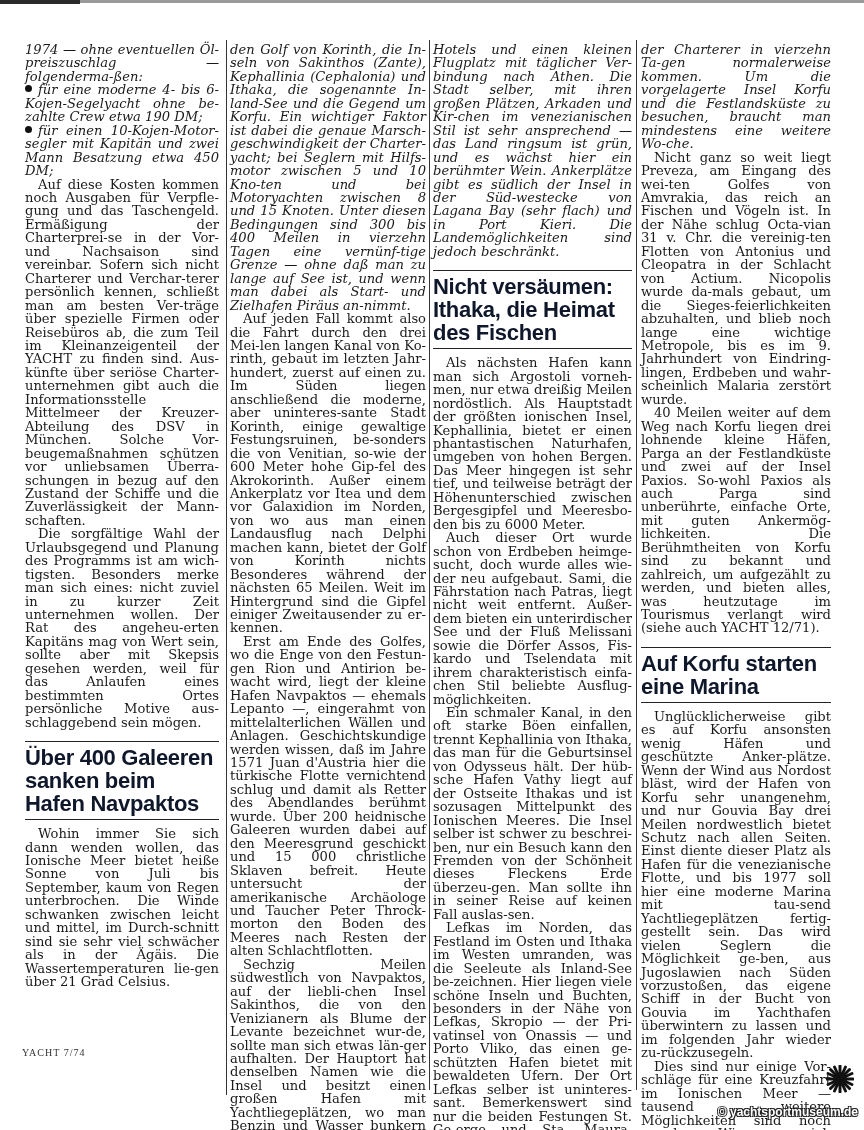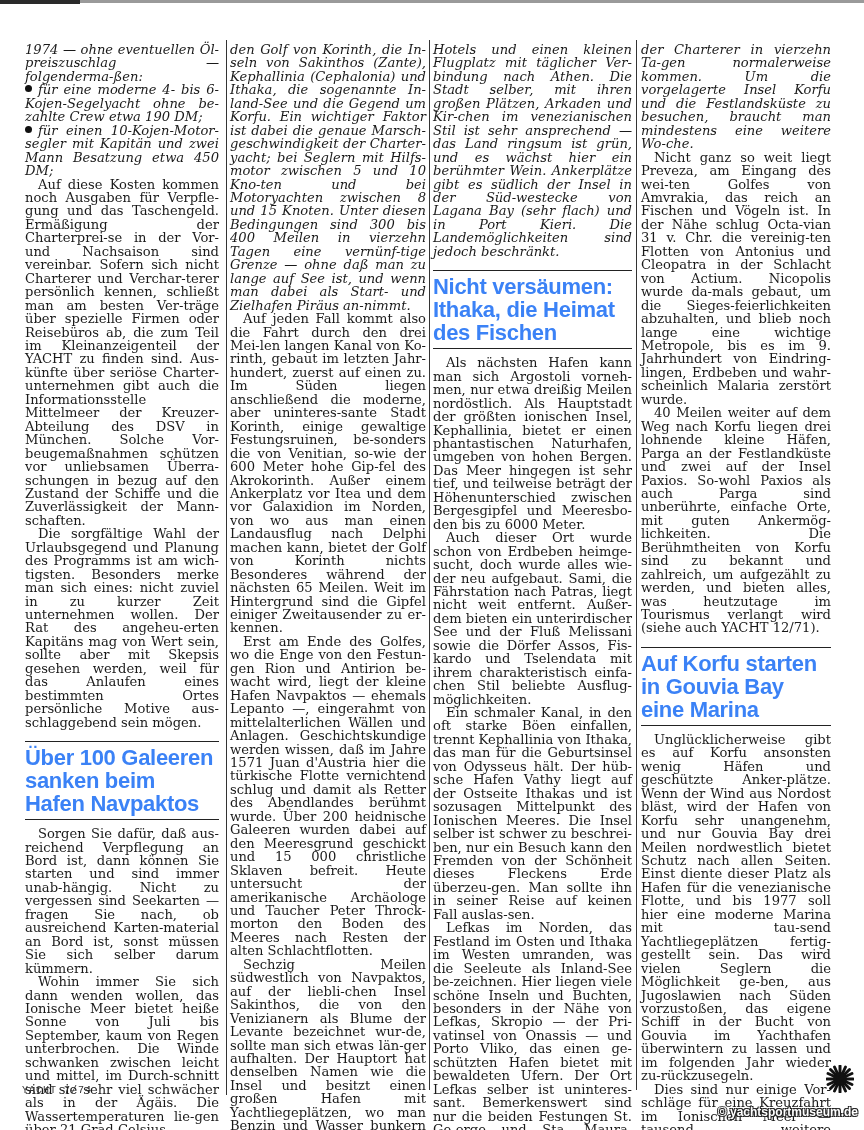--- a/index.html
+++ b/index.html
@@ -19,24 +19,24 @@
   .col1 { left: 25px; width: 194px; }
   .col2 { left: 230px; width: 196px; }
   .col3 { left: 433px; width: 199px; }
   .col4 { left: 641px; width: 190px; }
   .rule { position: absolute; width: 1px; background: #333; }
   .bullet { display: inline-block; width: 7px; height: 7px; background: #111; border-radius: 50%; margin-right: 6px; vertical-align: 2px; }
   .headline {
     font-family: "Liberation Sans", sans-serif; font-weight: bold;
     font-size: 22px; line-height: 23px; letter-spacing: -0.3px;
     border-top: 1.5px solid #222; border-bottom: 1.5px solid #222;
-    padding: 4px 0 4px 0; margin: 12px 0 7px 0; text-align: left; color: #3b82f6;
+    padding: 4px 0 4px 0; margin: 12px 0 7px 0; text-align: left; color: #0f172a;
   }
   .headline span { display: block; }
-  .folio { position: absolute; left: 22px; top: 1085px; font-size: 10px; letter-spacing: 1px; font-family: Liberation Mono, monospace; color: #333; }
+  .folio { position: absolute; left: 22px; top: 1047px; font-size: 10px; letter-spacing: 1px; font-family: Liberation Serif, serif; color: #333; }
   .watermark {
     position: absolute; right: 6px; top: 1105px;
     font-family: "Liberation Sans", sans-serif; font-weight: bold; font-size: 12px;
     color: #fff; text-shadow: -1px -1px 0 #222, 1px -1px 0 #222, -1px 1px 0 #222, 1px 1px 0 #222; text-align: right;
   }
   .endmark { position: absolute; left: 826px; top: 1065px; width: 28px; height: 28px; }
 </style>
 </head>
 <body>
 
@@ -47,25 +47,24 @@
 <div class="rule" style="left:429px; top:40px; height:1050px;"></div>
 <div class="rule" style="left:636px; top:40px; height:1050px;"></div>
 
 <div class="col col1" style="top:43px;">
   <p class="noindent">1974 — ohne eventuellen Öl-preiszuschlag — folgenderma-ßen:</p>
   <p class="noindent"><span class="bullet"></span><span>für eine moderne 4- bis 6-Kojen-Segelyacht ohne be-zahlte Crew etwa 190 DM;</span></p>
   <p class="noindent"><span class="bullet"></span><span>für einen 10-Kojen-Motor-segler mit Kapitän und zwei Mann Besatzung etwa 450 DM;</span></p>
   <p>Auf diese Kosten kommen noch Ausgaben für Verpfle-gung und das Taschengeld. Ermäßigung der Charterprei-se in der Vor- und Nachsaison sind vereinbar. Sofern sich nicht Charterer und Verchar-terer persönlich kennen, schließt man am besten Ver-träge über spezielle Firmen oder Reisebüros ab, die zum Teil im Kleinanzeigenteil der YACHT zu finden sind. Aus-künfte über seriöse Charter-unternehmen gibt auch die Informationsstelle Mittelmeer der Kreuzer-Abteilung des DSV in München. Solche Vor-beugemaßnahmen schützen vor unliebsamen Überra-schungen in bezug auf den Zustand der Schiffe und die Zuverlässigkeit der Mann-schaften.</p>
   <p>Die sorgfältige Wahl der Urlaubsgegend und Planung des Programms ist am wich-tigsten. Besonders merke man sich eines: nicht zuviel in zu kurzer Zeit unternehmen wollen. Der Rat des angeheu-erten Kapitäns mag von Wert sein, sollte aber mit Skepsis gesehen werden, weil für das Anlaufen eines bestimmten Ortes persönliche Motive aus-schlaggebend sein mögen.</p>
   <div class="headline">
-    <span>Über 100 Galeeren</span>
+    <span>Über 400 Galeeren</span>
     <span>sanken beim</span>
     <span>Hafen Navpaktos</span>
   </div>
-  <p>Sorgen Sie dafür, daß aus-reichend Verpflegung an Bord ist, dann können Sie starten und sind immer unab-hängig. Nicht zu vergessen sind Seekarten — fragen Sie nach, ob ausreichend Karten-material an Bord ist, sonst müssen Sie sich selber darum kümmern.</p>
   <p>Wohin immer Sie sich dann wenden wollen, das Ionische Meer bietet heiße Sonne von Juli bis September, kaum von Regen unterbrochen. Die Winde schwanken zwischen leicht und mittel, im Durch-schnitt sind sie sehr viel schwächer als in der Ägäis. Die Wassertemperaturen lie-gen über 21 Grad Celsius.</p>
 
 </div>
 
 <div class="col col2" style="top:43px;">
   <p class="noindent">den Golf von Korinth, die In-seln von Sakinthos (Zante), Kephallinia (Cephalonia) und Ithaka, die sogenannte In-land-See und die Gegend um Korfu. Ein wichtiger Faktor ist dabei die genaue Marsch-geschwindigkeit der Charter-yacht; bei Seglern mit Hilfs-motor zwischen 5 und 10 Kno-ten und bei Motoryachten zwischen 8 und 15 Knoten. Unter diesen Bedingungen sind 300 bis 400 Meilen in vierzehn Tagen eine vernünf-tige Grenze — ohne daß man zu lange auf See ist, und wenn man dabei als Start- und Zielhafen Piräus an-nimmt.</p>
   <p>Auf jeden Fall kommt also die Fahrt durch den drei Mei-len langen Kanal von Ko-rinth, gebaut im letzten Jahr-hundert, zuerst auf einen zu. Im Süden liegen anschließend die moderne, aber uninteres-sante Stadt Korinth, einige gewaltige Festungsruinen, be-sonders die von Venitian, so-wie der 600 Meter hohe Gip-fel des Akrokorinth. Außer einem Ankerplatz vor Itea und dem vor Galaxidion im Norden, von wo aus man einen Landausflug nach Delphi machen kann, bietet der Golf von Korinth nichts Besonderes während der nächsten 65 Meilen. Weit im Hintergrund sind die Gipfel einiger Zweitausender zu er-kennen.</p>
   <p>Erst am Ende des Golfes, wo die Enge von den Festun-gen Rion und Antirion be-wacht wird, liegt der kleine Hafen Navpaktos — ehemals Lepanto —, eingerahmt von mittelalterlichen Wällen und Anlagen. Geschichtskundige werden wissen, daß im Jahre 1571 Juan d'Austria hier die türkische Flotte vernichtend schlug und damit als Retter des Abendlandes berühmt wurde. Über 200 heidnische Galeeren wurden dabei auf den Meeresgrund geschickt und 15 000 christliche Sklaven befreit. Heute untersucht der amerikanische Archäologe und Taucher Peter Throck-morton den Boden des Meeres nach Resten der alten Schlachtflotten.</p>
   <p>Sechzig Meilen südwestlich von Navpaktos, auf der liebli-chen Insel Sakinthos, die von den Venizianern als Blume der Levante bezeichnet wur-de, sollte man sich etwas län-ger aufhalten. Der Hauptort hat denselben Namen wie die Insel und besitzt einen großen Hafen mit Yachtliegeplätzen, wo man Benzin und Wasser bunkern kann. Nach dem Erdbeben von 1973 wurde Sa-kinthos wieder neu aufge-baut, erhielt einige moderne</p>
 </div>
@@ -82,21 +81,20 @@
   <p>Ein schmaler Kanal, in den oft starke Böen einfallen, trennt Kephallinia von Ithaka, das man für die Geburtsinsel von Odysseus hält. Der hüb-sche Hafen Vathy liegt auf der Ostseite Ithakas und ist sozusagen Mittelpunkt des Ionischen Meeres. Die Insel selber ist schwer zu beschrei-ben, nur ein Besuch kann den Fremden von der Schönheit dieses Fleckens Erde überzeu-gen. Man sollte ihn in seiner Reise auf keinen Fall auslas-sen.</p>
   <p>Lefkas im Norden, das Festland im Osten und Ithaka im Westen umranden, was die Seeleute als Inland-See be-zeichnen. Hier liegen viele schöne Inseln und Buchten, besonders in der Nähe von Lefkas, Skropio — der Pri-vatinsel von Onassis — und Porto Vliko, das einen ge-schützten Hafen bietet mit bewaldeten Ufern. Der Ort Lefkas selber ist uninteres-sant. Bemerkenswert sind nur die beiden Festungen St. Ge-orge und Sta. Maura, weithin sichtbar als Landmarken zu erkennen. Bis hierher wird</p>
 </div>
 
 <div class="col col4" style="top:43px;">
   <p class="noindent">der Charterer in vierzehn Ta-gen normalerweise kommen. Um die vorgelagerte Insel Korfu und die Festlandsküste zu besuchen, braucht man mindestens eine weitere Wo-che.</p>
   <p>Nicht ganz so weit liegt Preveza, am Eingang des wei-ten Golfes von Amvrakia, das reich an Fischen und Vögeln ist. In der Nähe schlug Octa-vian 31 v. Chr. die vereinig-ten Flotten von Antonius und Cleopatra in der Schlacht von Actium. Nicopolis wurde da-mals gebaut, um die Sieges-feierlichkeiten abzuhalten, und blieb noch lange eine wichtige Metropole, bis es im 9. Jahrhundert von Eindring-lingen, Erdbeben und wahr-scheinlich Malaria zerstört wurde.</p>
   <p>40 Meilen weiter auf dem Weg nach Korfu liegen drei lohnende kleine Häfen, Parga an der Festlandküste und zwei auf der Insel Paxios. So-wohl Paxios als auch Parga sind unberührte, einfache Orte, mit guten Ankermög-lichkeiten. Die Berühmtheiten von Korfu sind zu bekannt und zahlreich, um aufgezählt zu werden, und bieten alles, was heutzutage im Tourismus verlangt wird (siehe auch YACHT 12/71).</p>
   <div class="headline">
     <span>Auf Korfu starten</span>
-    <span>in Gouvia Bay</span>
     <span>eine Marina</span>
   </div>
   <p>Unglücklicherweise gibt es auf Korfu ansonsten wenig Häfen und geschützte Anker-plätze. Wenn der Wind aus Nordost bläst, wird der Hafen von Korfu sehr unangenehm, und nur Gouvia Bay drei Meilen nordwestlich bietet Schutz nach allen Seiten. Einst diente dieser Platz als Hafen für die venezianische Flotte, und bis 1977 soll hier eine moderne Marina mit tau-send Yachtliegeplätzen fertig-gestellt sein. Das wird vielen Seglern die Möglichkeit ge-ben, aus Jugoslawien nach Süden vorzustoßen, das eigene Schiff in der Bucht von Gouvia im Yachthafen überwintern zu lassen und im folgenden Jahr wieder zu-rückzusegeln.</p>
   <p>Dies sind nur einige Vor-schläge für eine Kreuzfahrt im Ionischen Meer — tausend weitere Möglichkeiten sind noch gegeben. Wie man sich auch immer entscheidet, eines ist sicher: Man wird das Ioni-sche Meer nicht vergessen, denn hier ist eine einzigartige Kombination von Klima, Um-gebung und Geschichte gege-ben, vom Tourismus weitge-hend verschont.</p>
 </div>
 
 <svg class="endmark" viewBox="0 0 28 28">
   <g fill="#111">
     <circle cx="14" cy="14" r="7"></circle>
     <g stroke="#111" stroke-width="3" stroke-linecap="round">

